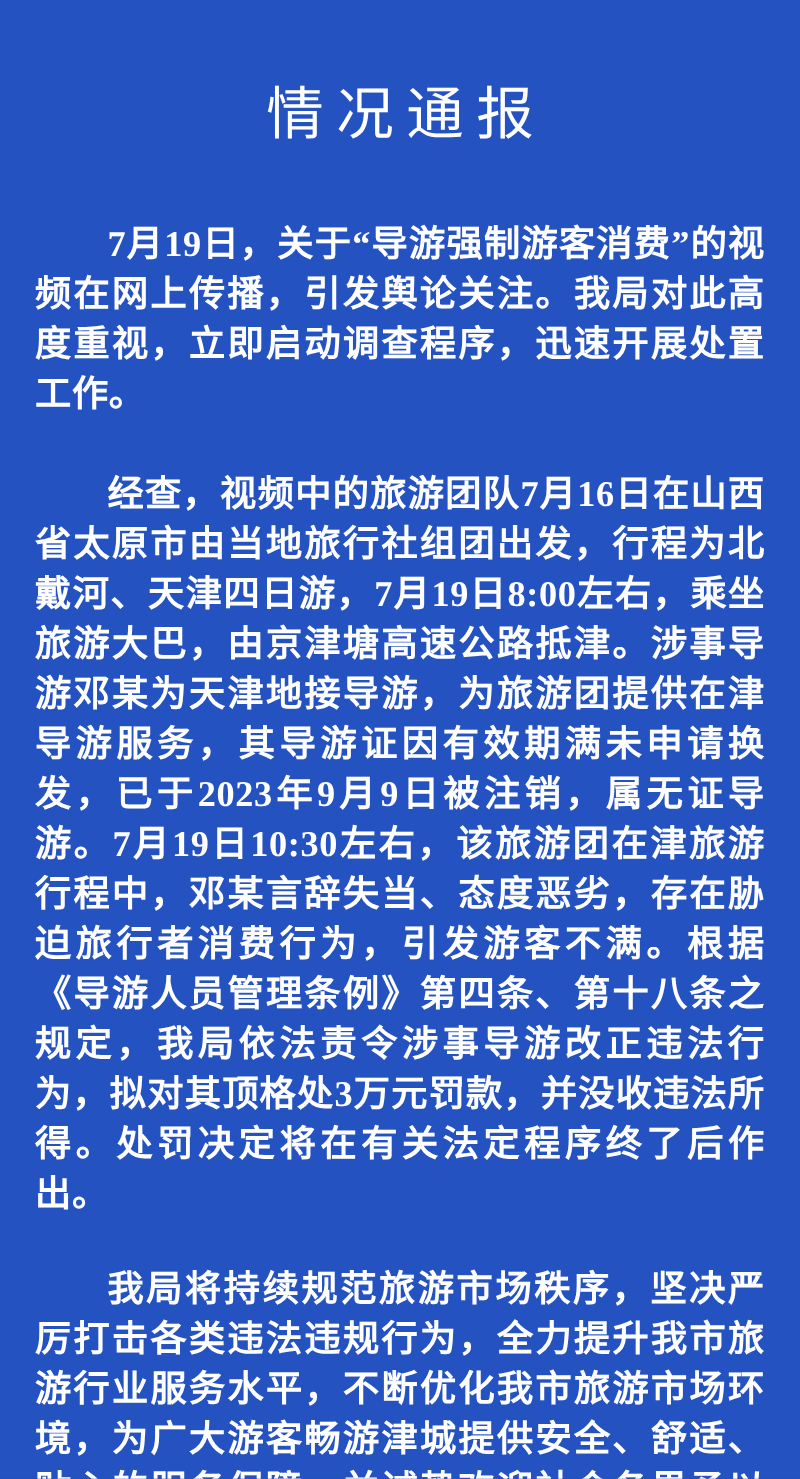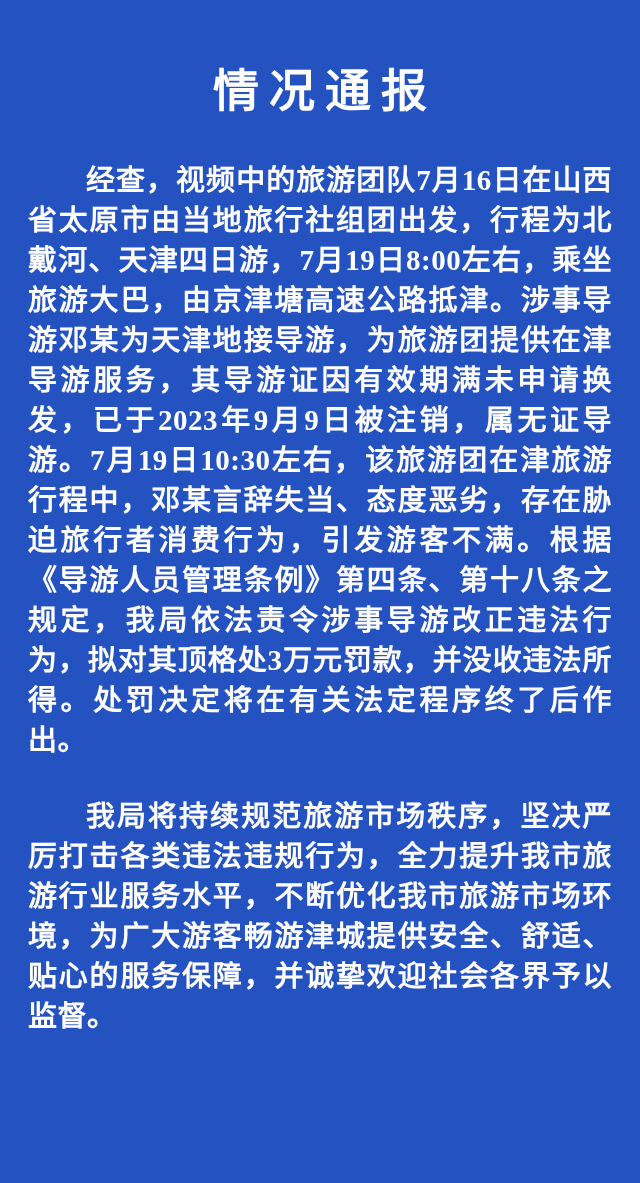--- a/index.html
+++ b/index.html
@@ -16,21 +16,21 @@
     font-family: "Liberation Serif", "DejaVu Serif", serif;
   }
   .notice {
     padding: 0 28px;
     position: relative;
     height: 100%;
     box-sizing: border-box;
   }
   .notice-title {
     font-family: "DejaVu Sans", "Liberation Sans", sans-serif;
-    font-weight: 700;
+    font-weight: 400;
     font-size: 46px;
     letter-spacing: 10px;
     text-indent: 10px; 
     text-align: center;
     margin: 54px 0 0 0;
     color: #ffffff;
   }
   .body-para {
     font-size: 29px;
     line-height: 40px;
@@ -44,18 +44,19 @@
   .para-2 { margin-top: 40px; }
   .para-3 { margin-top: 36px; }
 </style>
 </head>
 <body style="background: rgb(36, 82, 192); color: rgb(255, 255, 255);">
 
 <div class="notice">
 
   <h1 class="notice-title">情况通报</h1>
 
+  <p class="body-para para-1">7月19日，关于“导游强制游客消费”的视频在网上传播，引发舆论关注。我局对此高度重视，立即启动调查程序，迅速开展处置工作。</p>
 
   <p class="body-para para-2">经查，视频中的旅游团队7月16日在山西省太原市由当地旅行社组团出发，行程为北戴河、天津四日游，7月19日8:00左右，乘坐旅游大巴，由京津塘高速公路抵津。涉事导游邓某为天津地接导游，为旅游团提供在津导游服务，其导游证因有效期满未申请换发，已于2023年9月9日被注销，属无证导游。7月19日10:30左右，该旅游团在津旅游行程中，邓某言辞失当、态度恶劣，存在胁迫旅行者消费行为，引发游客不满。根据《导游人员管理条例》第四条、第十八条之规定，我局依法责令涉事导游改正违法行为，拟对其顶格处3万元罚款，并没收违法所得。处罚决定将在有关法定程序终了后作出。</p>
 
   <p class="body-para para-3">我局将持续规范旅游市场秩序，坚决严厉打击各类违法违规行为，全力提升我市旅游行业服务水平，不断优化我市旅游市场环境，为广大游客畅游津城提供安全、舒适、贴心的服务保障，并诚挚欢迎社会各界予以监督。</p>
 
 </div>
 
 </body></html>

